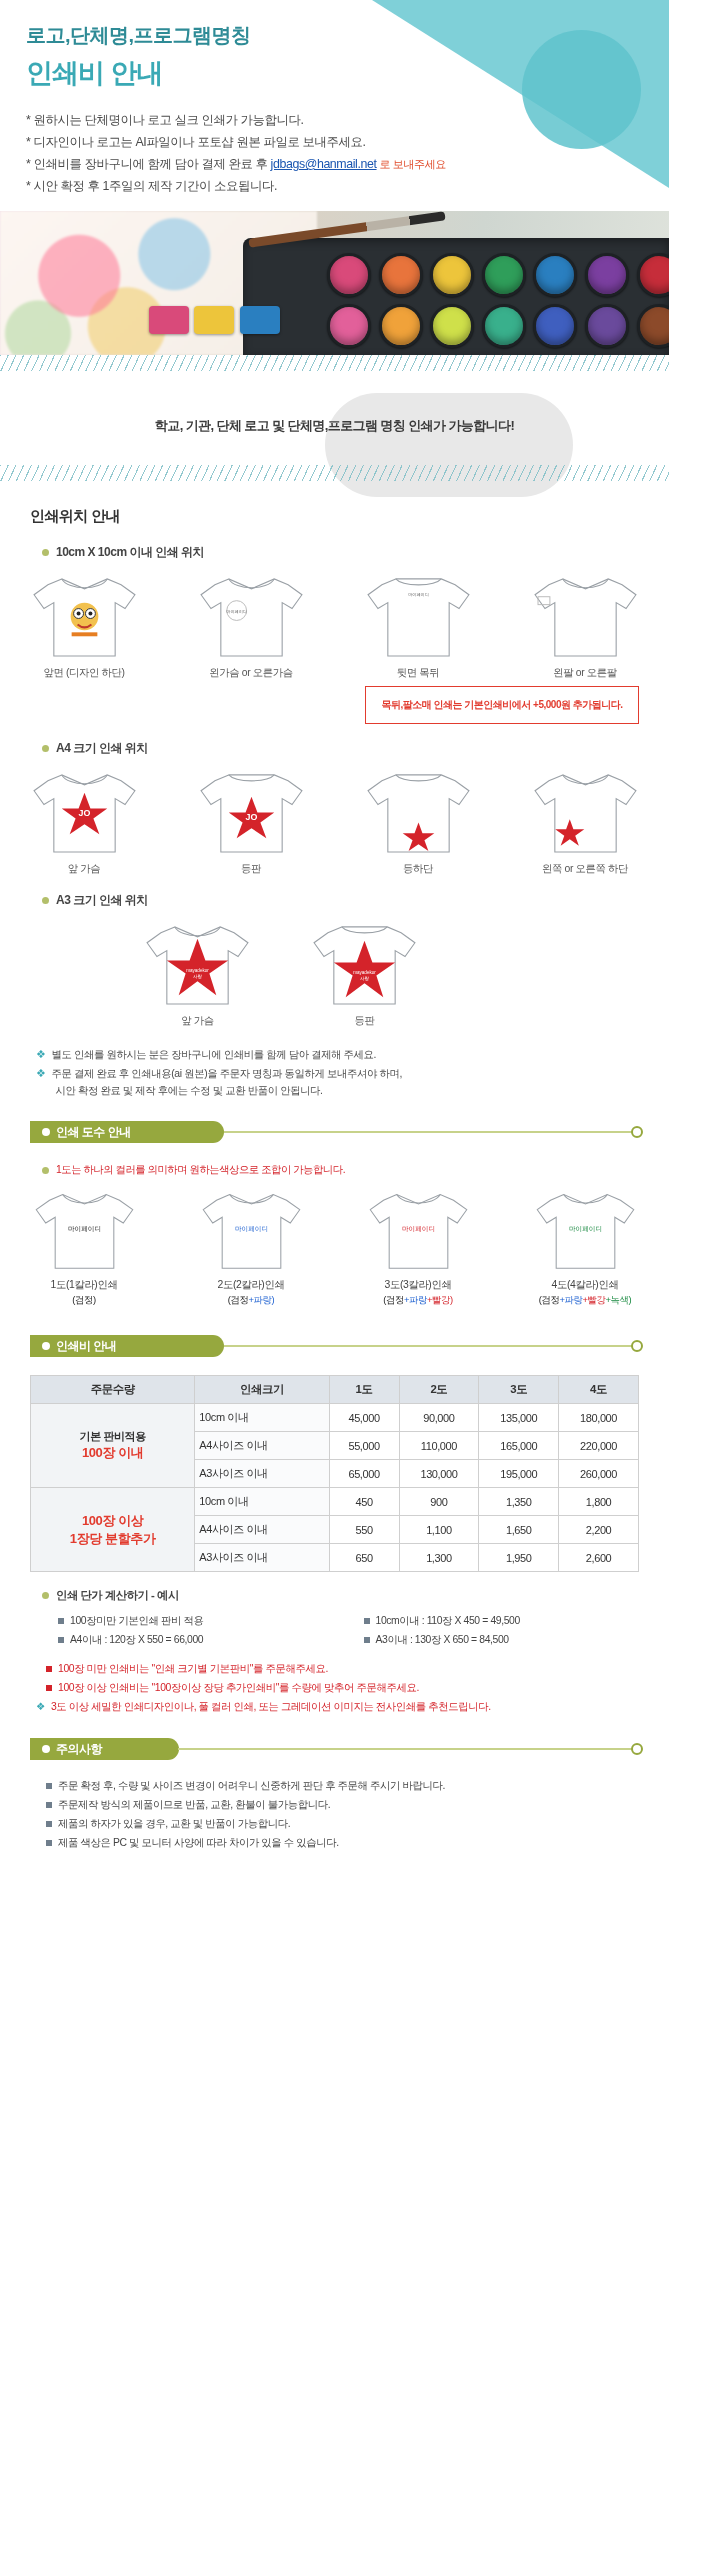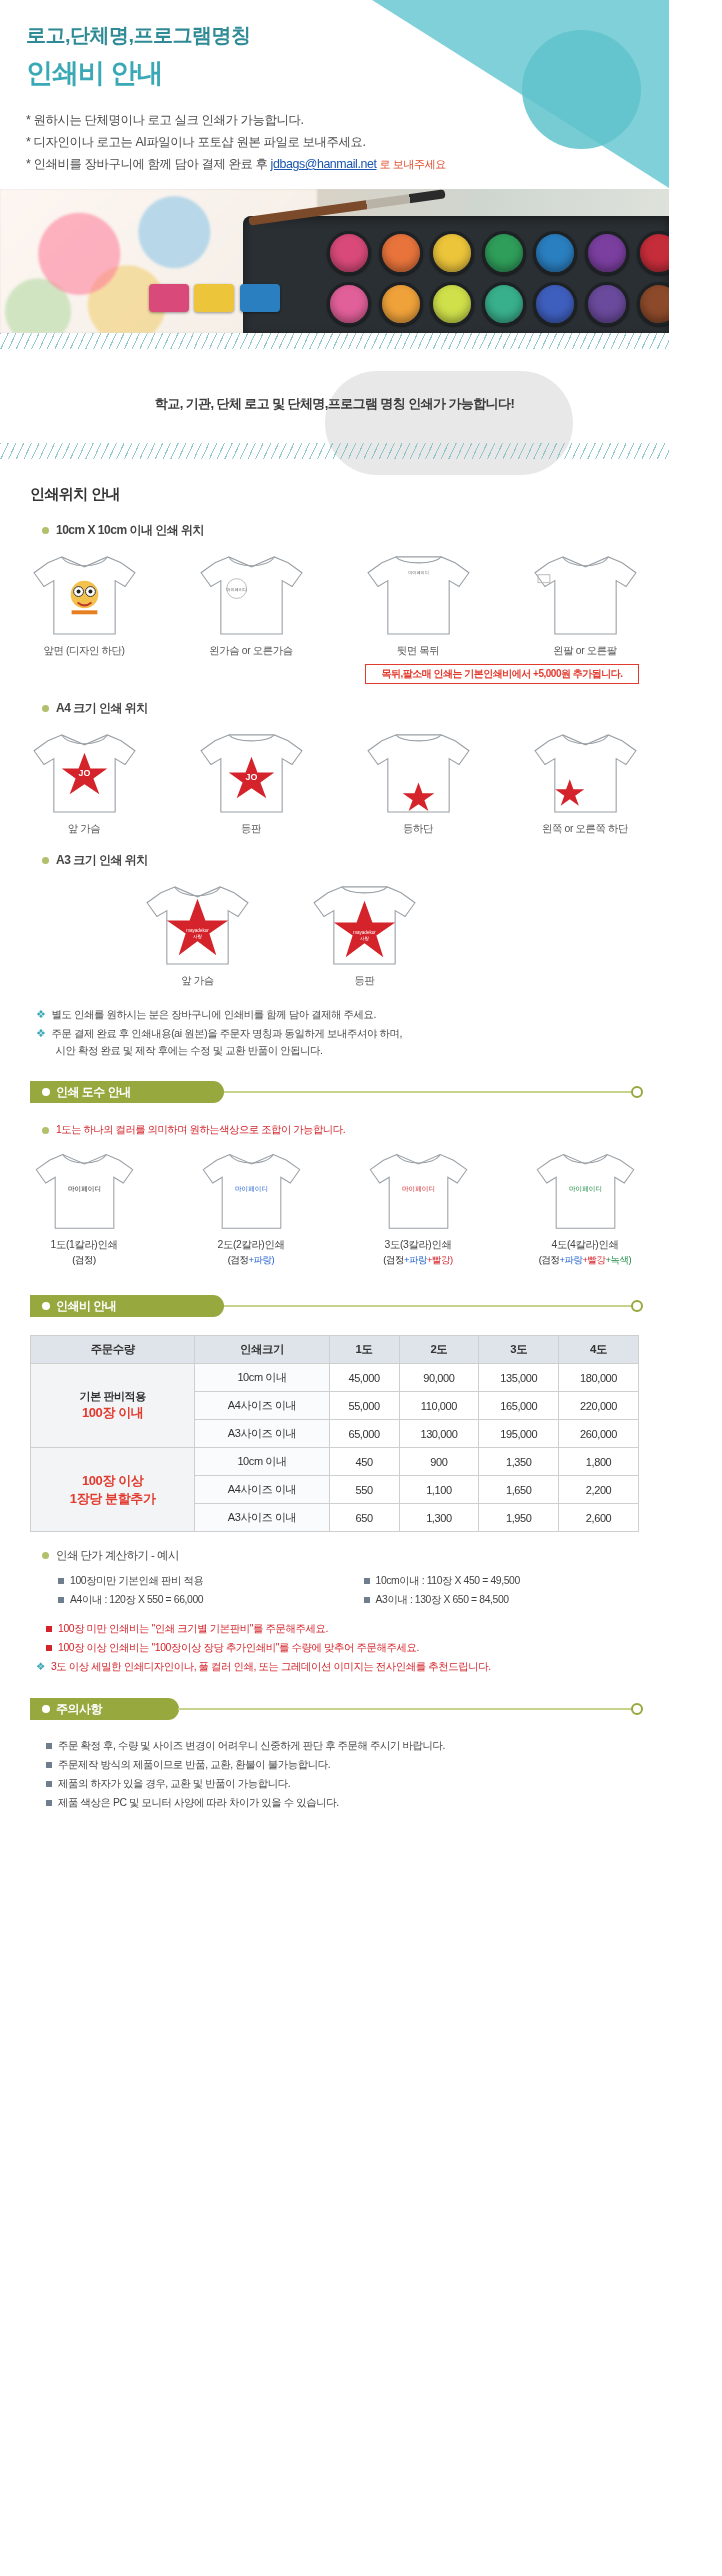--- a/index.html
+++ b/index.html
@@ -165,21 +165,21 @@
 
   .note-red {
     display: block;
     margin: 6px 30px 4px auto;
     width: 274px;
     text-align: center;
     background: #fff;
     border: 1px solid #e23b2e;
     color: #e23b2e;
     font-size: 10px; font-weight: bold;
-    padding: 2px 4px;
+    padding: 11px 4px;
     letter-spacing: -0.5px;
   }
 
   
   .foot-notes { margin: 18px 0 8px 36px; }
   .foot-notes .fn {
     display: flex; align-items: flex-start;
     font-size: 10.4px; color: #4a4a4a;
     line-height: 17px; letter-spacing: -0.4px;
     margin-bottom: 2px;
@@ -236,28 +236,28 @@
     border: 1px solid #cfcfcf;
     padding: 6px 4px; text-align: center;
     letter-spacing: -0.4px;
   }
   table.price thead th {
     background: #dfe4ea; font-weight: bold; font-size: 11.4px;
   }
   table.price td.lbl {
     background: #f2f4f6; font-weight: bold; text-align: center;
   }
-  table.price td.lbl2 { background: #fafbfc; text-align: center; }
+  table.price td.lbl2 { background: #fafbfc; text-align: left; }
   .lbl .hl { color: #e23b2e; }
 
   
   .calc-head {
     display: flex; align-items: center;
     margin: 16px 0 8px 42px;
-    font-size: 11.4px; font-weight: normal; color: #444;
+    font-size: 11.4px; font-weight: bold; color: #444;
     letter-spacing: -0.5px;
   }
   .calc-head .dot {
     width: 7px; height: 7px; border-radius: 50%;
     background: #b3bf6a; margin-right: 7px;
   }
   .calc-grid {
     margin-left: 58px; display: flex; flex-wrap: wrap;
   }
   .calc-grid .ci {
@@ -299,20 +299,21 @@
   <div class="header">
     <div class="hdr-teal-shape"></div>
     <div class="hdr-teal-round"></div>
     <div class="hdr-inner">
       <div class="hdr-title1">로고,단체명,프로그램명칭</div>
       <div class="hdr-title2">인쇄비 안내</div>
       <ul class="hdr-list">
         <li>* 원하시는 단체명이나 로고 실크 인쇄가 가능합니다.</li>
         <li>* 디자인이나 로고는 AI파일이나 포토샵 원본 파일로 보내주세요.</li>
         <li><span>* 인쇄비를 장바구니에 함께 담아 결제 완료 후 </span><a class="mail" href="#">jdbags@hanmail.net</a> <span class="mail-note">로 보내주세요</span></li>
+        <li>* 시안 확정 후 1주일의 제작 기간이 소요됩니다.</li>
       </ul>
     </div>
   </div>
 
   <div class="photo-band">
     <div class="pb-paper"></div>
     <div class="pb-tray"></div>
     <div class="pb-brush"></div>
     <div class="pb-pan" style="left:327px;top:42px;background:#d94a7a;"></div>
     <div class="pb-pan" style="left:379px;top:42px;background:#e8743c;"></div>

